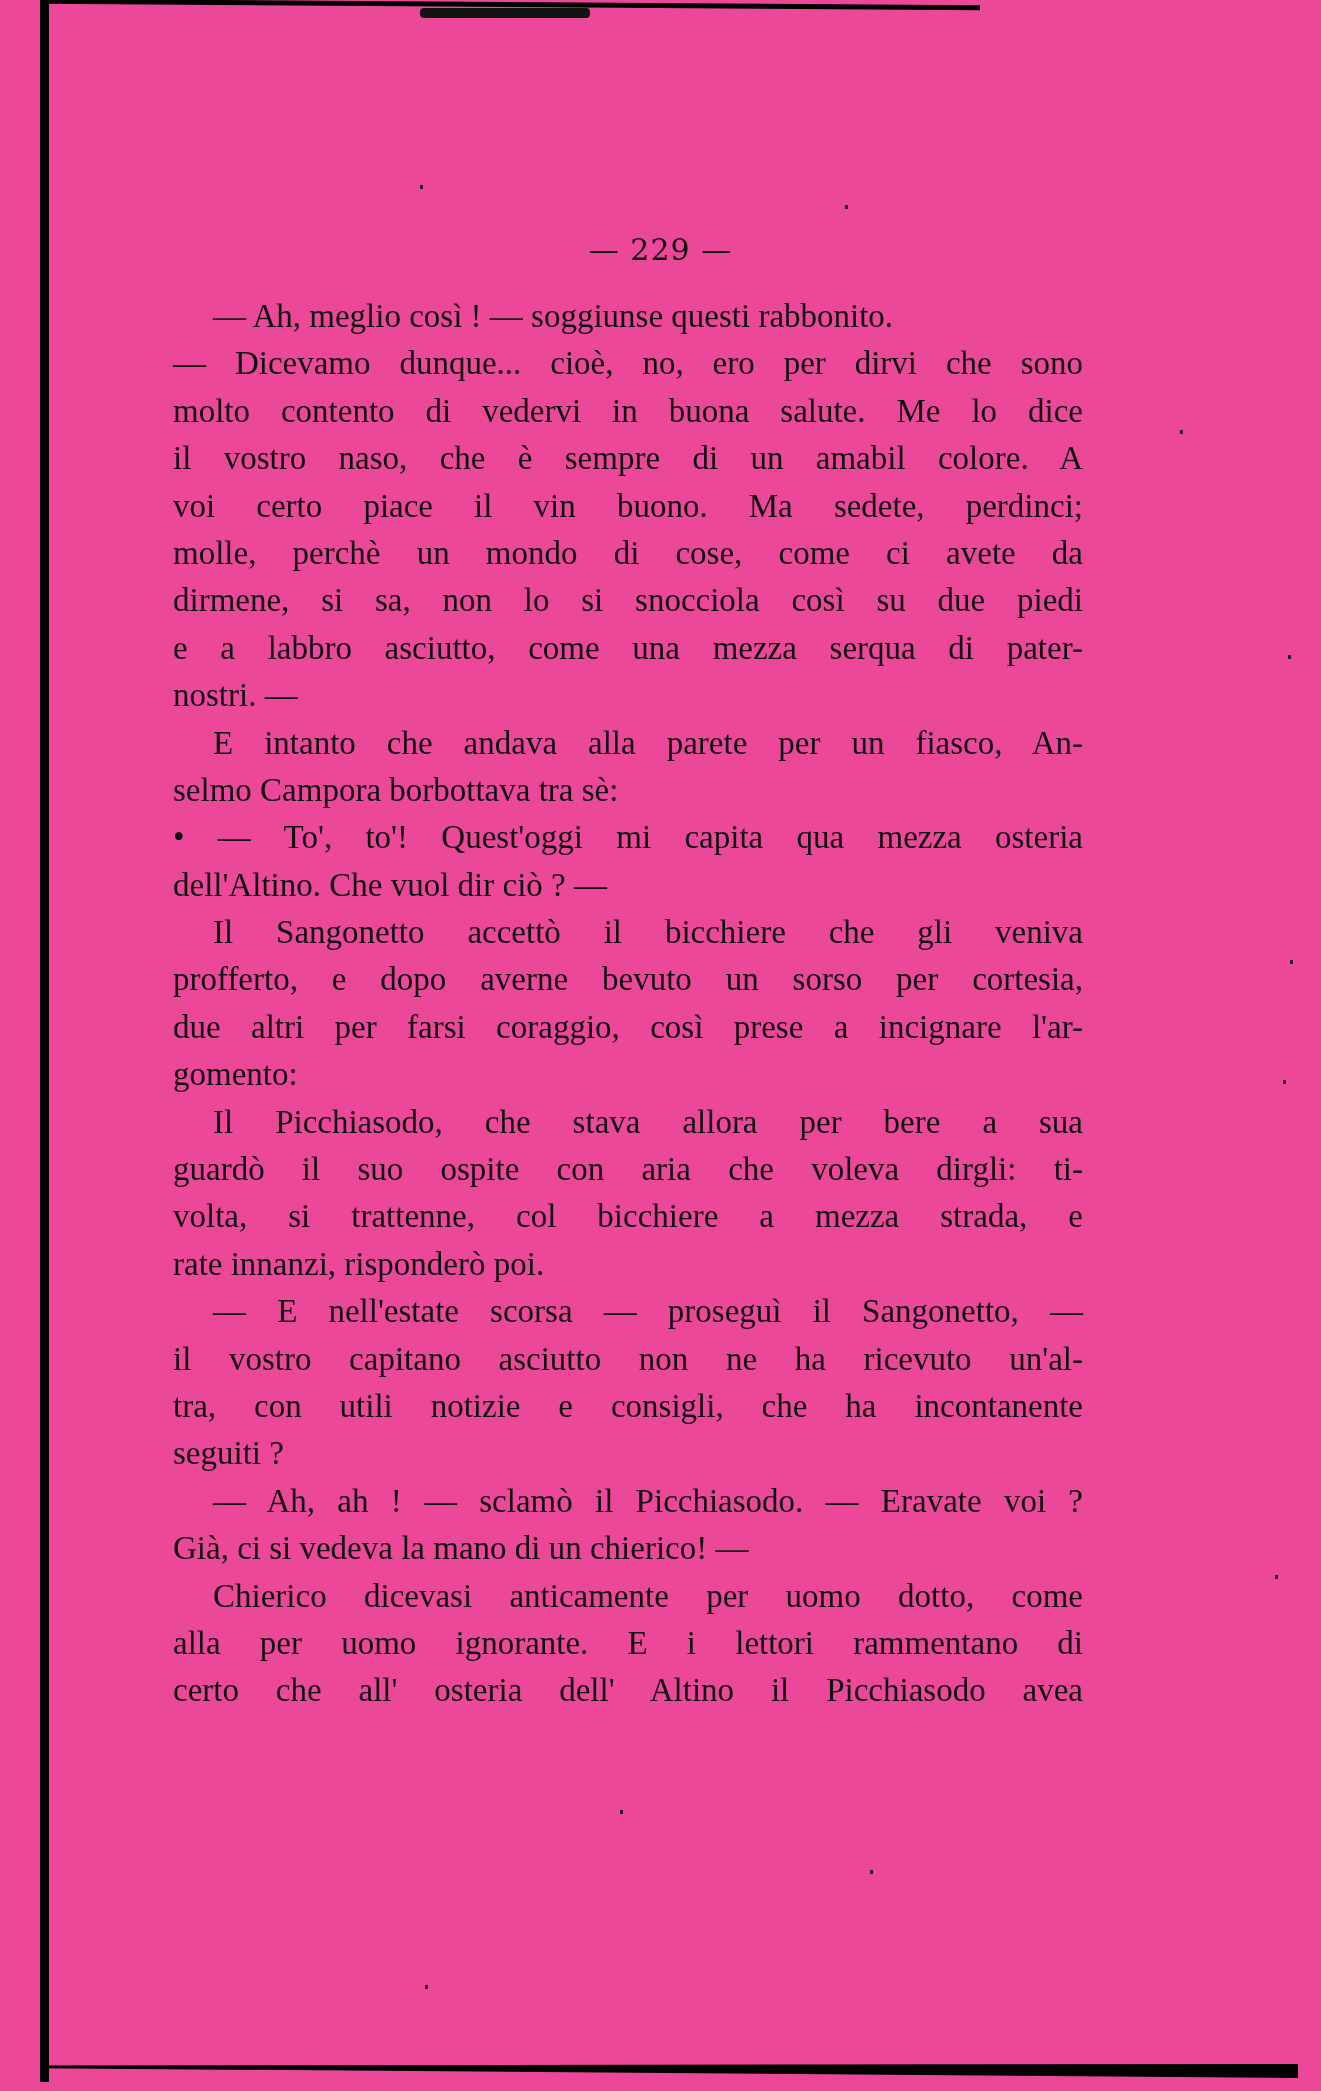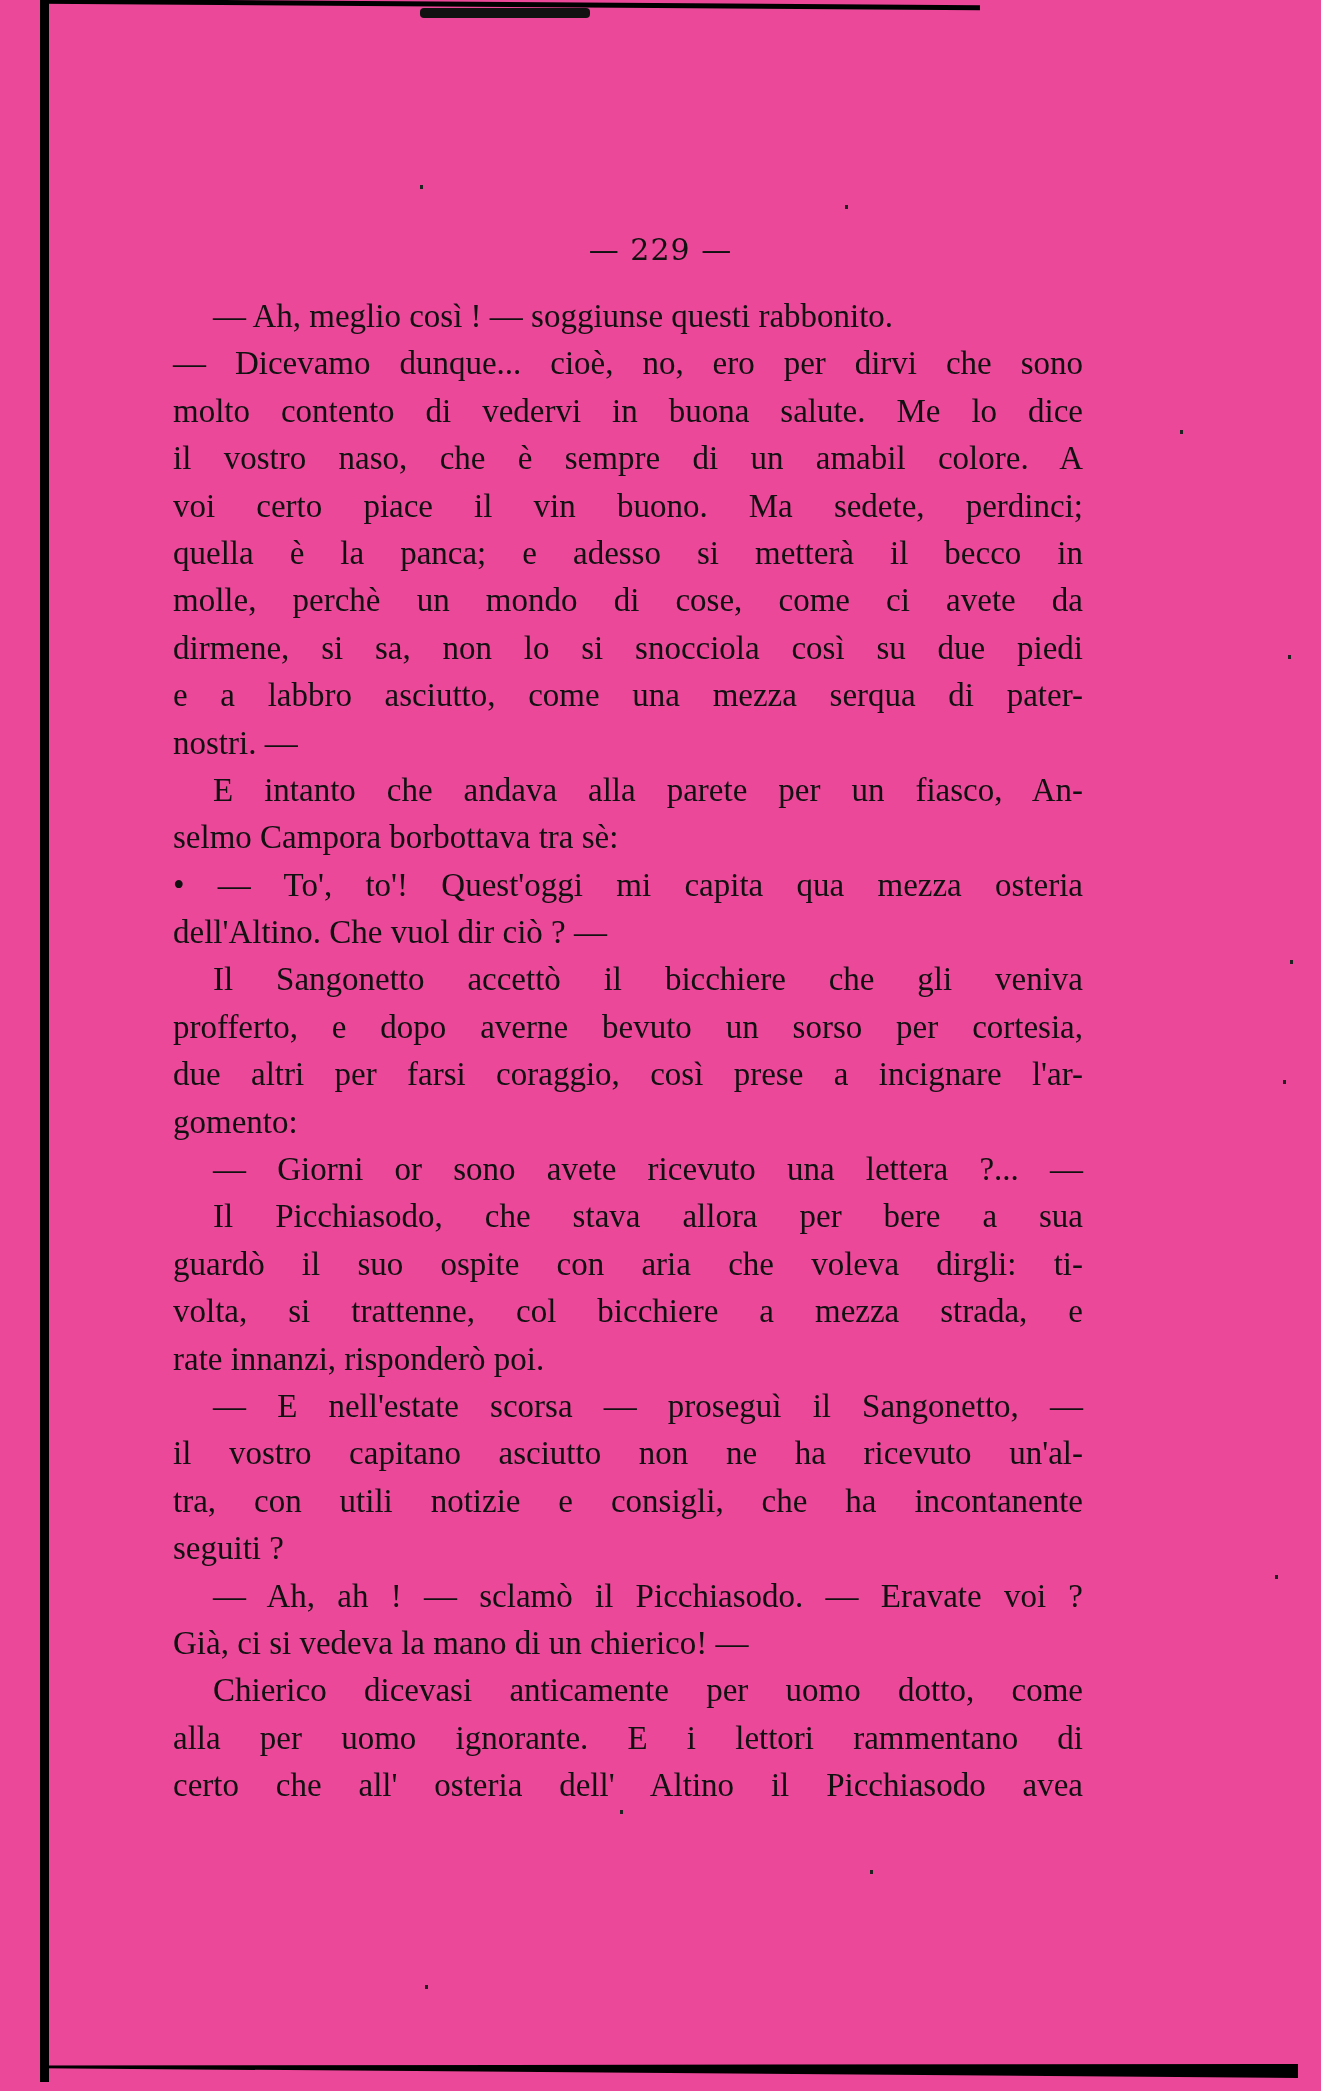--- a/index.html
+++ b/index.html
@@ -30,34 +30,32 @@
   <div class="bottom-border"></div>
 
   <div class="page-number">— 229 —</div>
 
   <div class="text-block" id="text-block">
       <span class="line indent last">— Ah, meglio così ! — soggiunse questi rabbonito.</span>
       <span class="line">— Dicevamo dunque... cioè, no, ero per dirvi che sono</span>
       <span class="line">molto contento di vedervi in buona salute. Me lo dice</span>
       <span class="line">il vostro naso, che è sempre di un amabil colore. A</span>
       <span class="line">voi certo piace il vin buono. Ma sedete, perdinci;</span>
-      <span class="line">quella è la panca; e adesso si metterà il becco in</span>
       <span class="line">molle, perchè un mondo di cose, come ci avete da</span>
       <span class="line">dirmene, si sa, non lo si snocciola così su due piedi</span>
       <span class="line">e a labbro asciutto, come una mezza serqua di pater-</span>
       <span class="line last">nostri. —</span>
       <span class="line indent">E intanto che andava alla parete per un fiasco, An-</span>
       <span class="line last">selmo Campora borbottava tra sè:</span>
       <span class="line">• — To', to'! Quest'oggi mi capita qua mezza osteria</span>
       <span class="line last">dell'Altino. Che vuol dir ciò ? —</span>
       <span class="line indent">Il Sangonetto accettò il bicchiere che gli veniva</span>
       <span class="line">profferto, e dopo averne bevuto un sorso per cortesia,</span>
       <span class="line">due altri per farsi coraggio, così prese a incignare l'ar-</span>
       <span class="line last">gomento:</span>
-      <span class="line indent">— Giorni or sono avete ricevuto una lettera ?... —</span>
       <span class="line indent">Il Picchiasodo, che stava allora per bere a sua</span>
       <span class="line">guardò il suo ospite con aria che voleva dirgli: ti-</span>
       <span class="line">volta, si trattenne, col bicchiere a mezza strada, e</span>
       <span class="line last">rate innanzi, risponderò poi.</span>
       <span class="line indent">— E nell'estate scorsa — proseguì il Sangonetto, —</span>
       <span class="line">il vostro capitano asciutto non ne ha ricevuto un'al-</span>
       <span class="line">tra, con utili notizie e consigli, che ha incontanente</span>
       <span class="line last">seguiti ?</span>
       <span class="line indent">— Ah, ah ! — sclamò il Picchiasodo. — Eravate voi ?</span>
       <span class="line last">Già, ci si vedeva la mano di un chierico! —</span>

